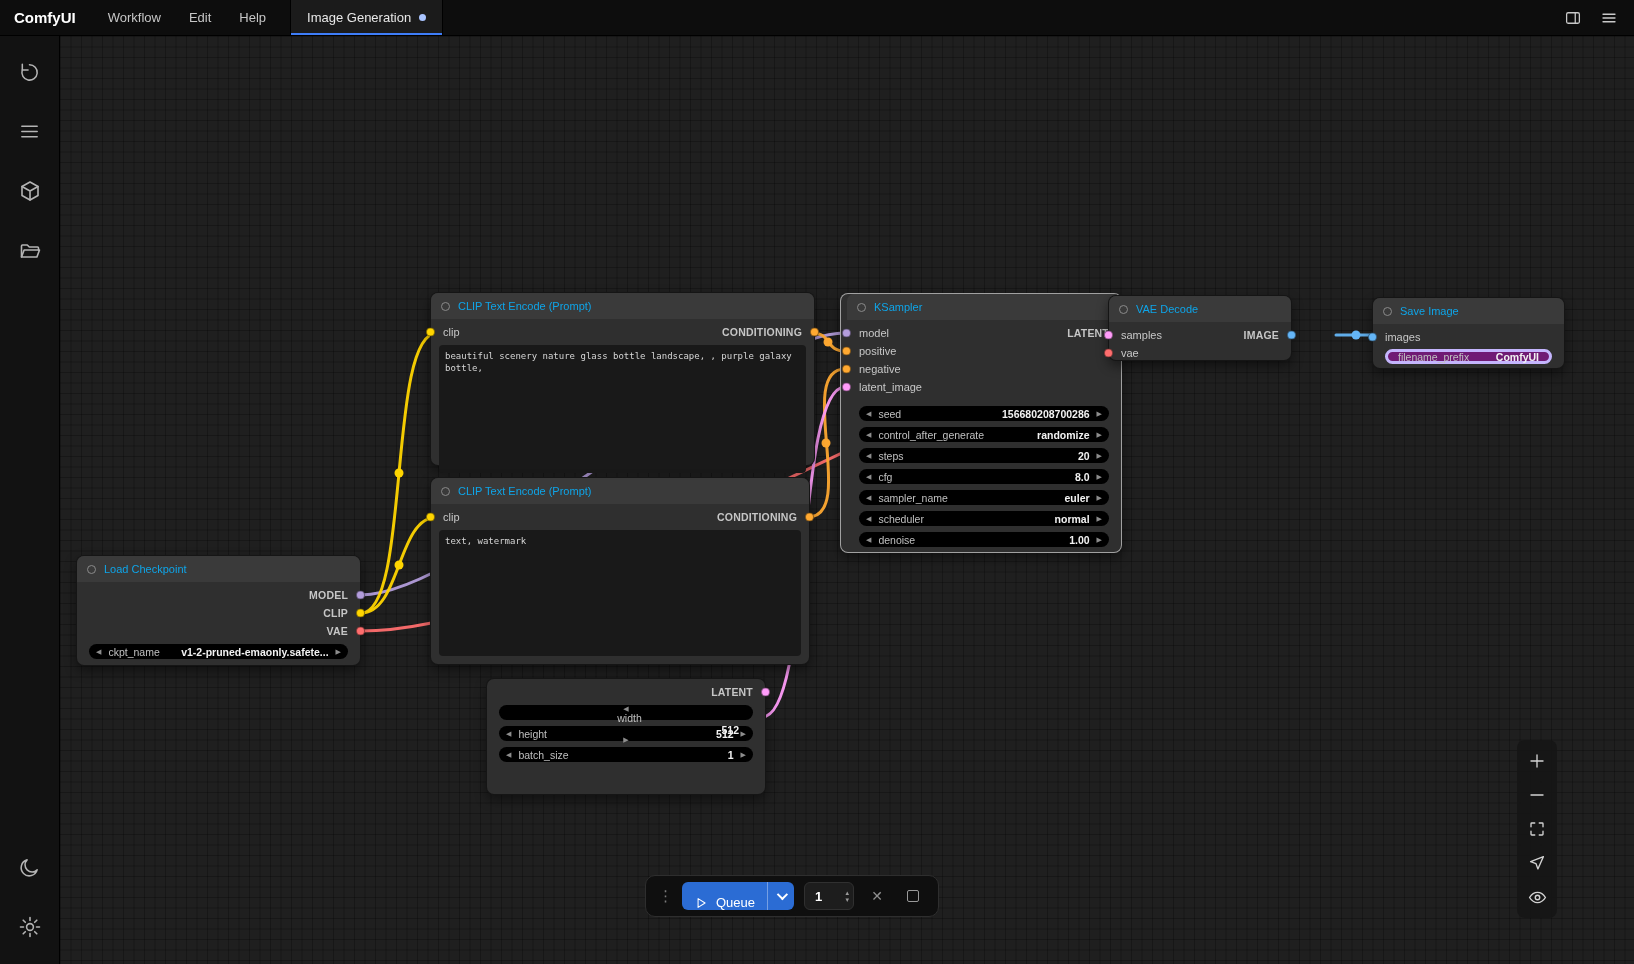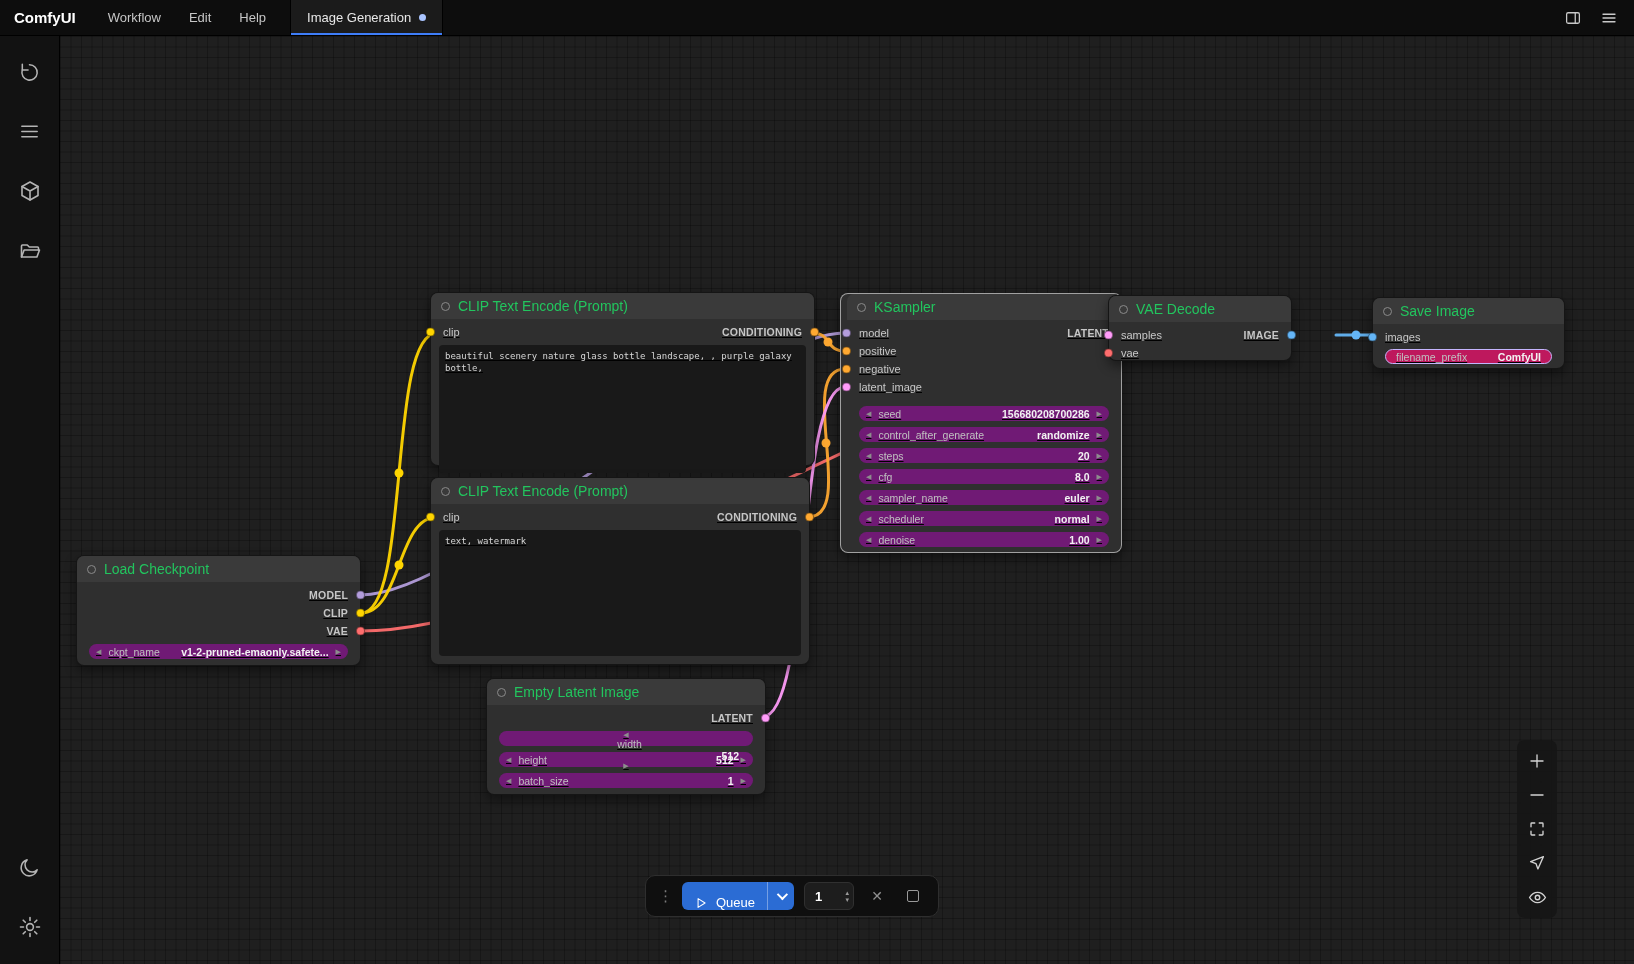--- a/index.html
+++ b/index.html
@@ -46,41 +46,41 @@
   .links path { fill:none; stroke-width:3; stroke-linecap:round; opacity:.95; }
   .link-dot { stroke:none; }
 
   
   .node { position:absolute; background:#2f2f2f; border:1px solid rgba(0,0,0,0.55);
           border-radius:8px; box-shadow:0 5px 12px rgba(0,0,0,0.45); }
   .node.selected { border:1px solid rgba(255,255,255,0.55);padding-left:6px; }
   .node-header { height:26px; background:#3a3a3a; border-radius:7px 7px 0 0;
                  display:flex; align-items:center; gap:8px; padding:0 10px; }
   .collapse-dot { width:9px; height:9px; border-radius:50%; border:1.5px solid #8a8a8a; flex:none; }
-  .node-title { color:#22c55e; font-size:14px; white-space:nowrap; }
-  .node-body { padding-top:4px;text-decoration:underline; }
+  .node-title { color:#0ea5e9; font-size:11px; white-space:nowrap; }
+  .node-body { padding-top:4px; }
   .slot-row { position:relative; height:18px; display:flex; align-items:center;
               justify-content:space-between; padding:0 12px; }
   .slot-row.out-only { justify-content:flex-end; }
   .slot-label { color:#c8c8c8; font-size:11px; }
   .out-label { font-weight:700; color:#c6c6c6; font-size:10.5px; letter-spacing:.2px; }
   .dot { position:absolute; top:50%; transform:translateY(-50%); width:9px; height:9px;
          border-radius:50%; border:1px solid rgba(0,0,0,.45); }
   .dot.in  { left:-5px; }
   .dot.out { right:-5px; }
   .c-model{background:#B39DDB} .c-clip{background:#FFD500} .c-vae{background:#FF6E6E}
   .c-cond{background:#FFA931} .c-latent{background:#FF9CF9} .c-image{background:#64B5F6}
 
   .textarea { background:#191919; border-radius:4px; margin:4px 8px 8px; padding:5px 6px;
               color:#d6d6d6; font-family:"DejaVu Sans Mono", monospace; font-size:9px;
               line-height:12px; overflow:hidden; }
 
-  .widget { height:15px; border-radius:8px; background:#701a75; margin:0 12px 6px;
+  .widget { height:15px; border-radius:8px; background:#000000; margin:0 12px 6px;
             display:flex; align-items:center; padding:0 7px; font-size:10.5px; }
-  .widget.bordered { border:1px solid #c4b5fd; background:#be185d; }
+  .widget.bordered { border:3px solid #c4b5fd; background:#701a75; }
   .warr { color:#8d8d8d; font-size:7px; line-height:1; flex:none; }
   .wname { color:#c0c0c0; margin-left:7px; white-space:nowrap; }
   .wval  { margin-left:auto; margin-right:7px; color:#f2f2f2; font-weight:700; white-space:nowrap; }
 
   
   .queue-panel { position:absolute; left:645px; top:875px; height:42px; z-index:60;
                  background:#0f0f0f; border:1px solid #2e2e2e; border-radius:10px;
                  display:flex; align-items:center; gap:10px; padding:0 12px; }
   .drag-handle { color:#7a7a7a; font-size:15px; letter-spacing:-1px; }
   .queue-btn { height:28px; border-radius:6px; display:flex; align-items:center;
@@ -358,24 +358,20 @@
         <span class="slot-label">images</span>
       </div>
       <div class="widget bordered" style="margin-top:3px;">
         <span class="wname" style="margin-left:3px;">filename_prefix</span>
         <span class="wval" style="margin-right:3px;">ComfyUI</span>
       </div>
     </div>
   </div>
 
   <div class="node" style="left:426px; top:642px; width:280px; height:117px;">
-    <div class="node-header">
-      <span class="collapse-dot"></span>
-      <span class="node-title">Empty Latent Image</span>
-    </div>
     <div class="node-body">
       <div class="slot-row out-only">
         <span class="out-label">LATENT</span>
         <span class="dot out c-latent"></span>
       </div>
       <div class="widget" style="margin-top:4px;flex-direction:column;">
         <span class="warr">◀</span>
         <span class="wname">width</span>
         <span class="wval">512</span>
         <span class="warr">▶</span>

